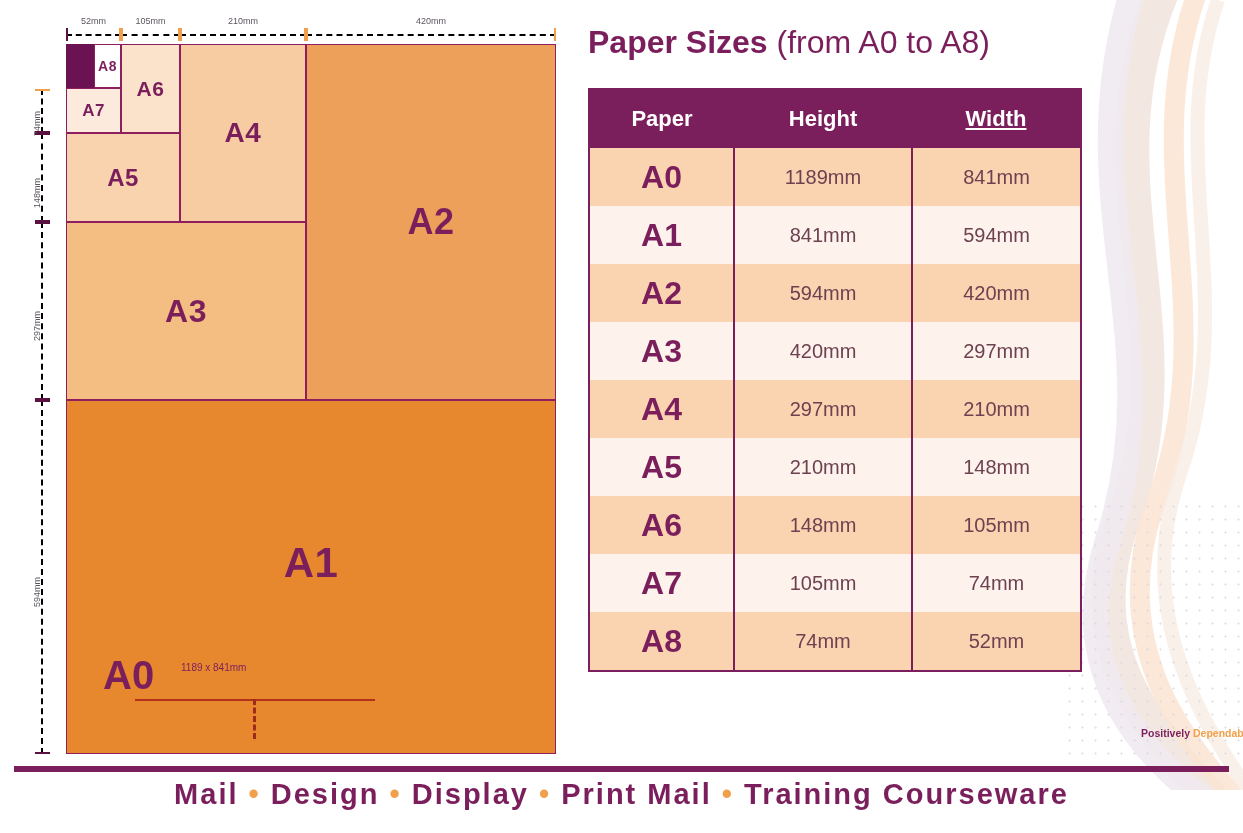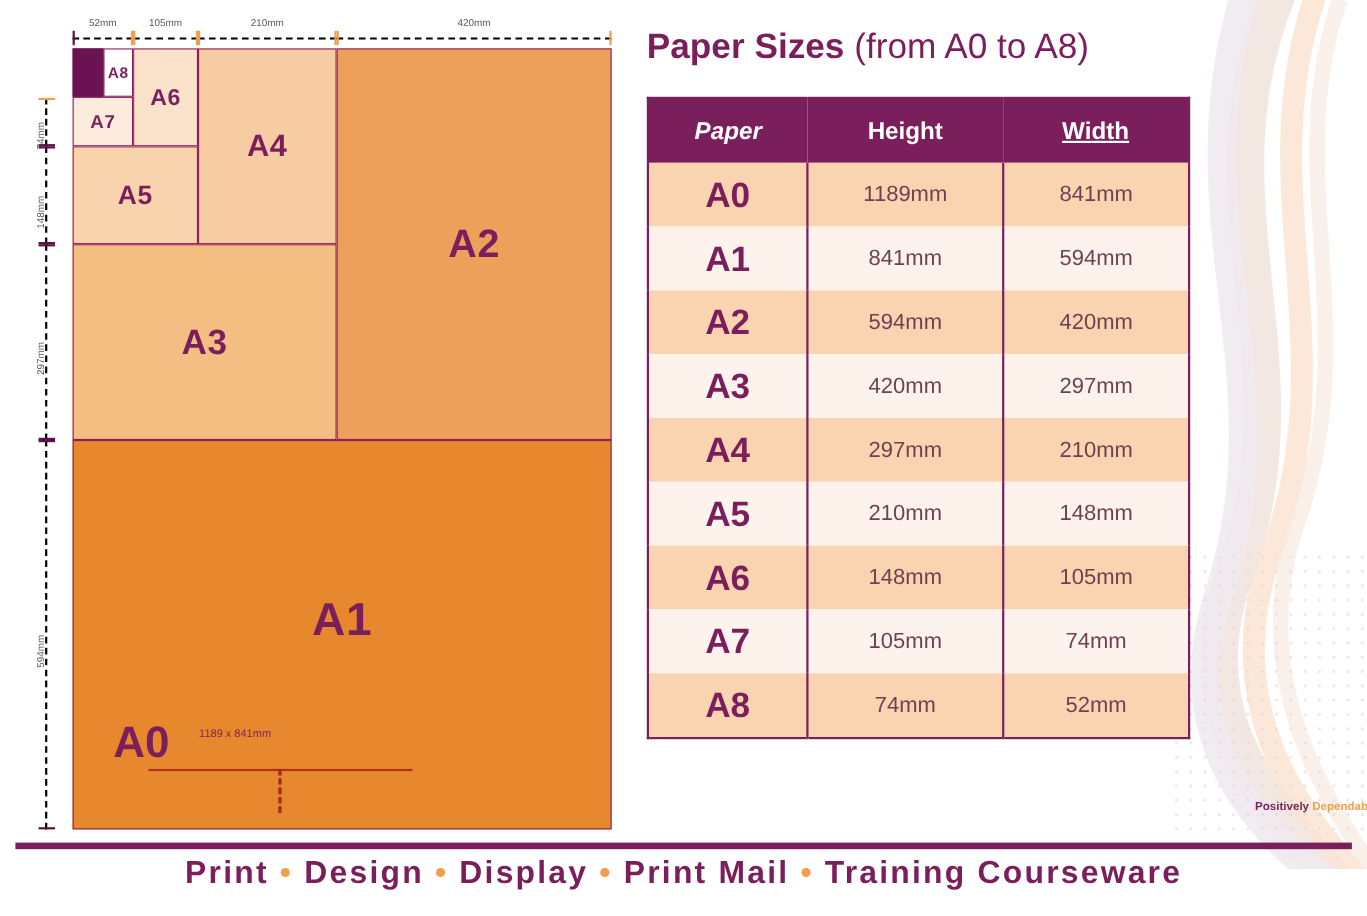--- a/index.html
+++ b/index.html
@@ -93,21 +93,21 @@
   table.sizes th{background:#7B1F5C;color:#fff;font-size:22px;font-weight:700;
                  padding:16px 0;text-align:center;border:none;}
   table.sizes td{border-left:2px solid #1d4ed8;border-right:2px solid #7B1F5C;
                  text-align:center;padding:10px 0;height:38px;}
   table.sizes td:first-child{border-left:none;}
   table.sizes td:last-child{border-right:none;}
   tr.odd td{background:#FAD3B0;}
   tr.even td{background:#FDF3EC;}
   td.pcol{font-size:32px;color:#7B1F5C;font-weight:700;}
   td.vcol{font-size:20px;color:#6d4250;}
-  th:nth-child(1){width:144px;font-style:italic;} th:nth-child(2){width:178px;} th:nth-child(3){width:168px;text-decoration:underline;}
+  th:nth-child(1){width:144px;} th:nth-child(2){width:178px;} th:nth-child(3){width:168px;text-decoration:underline;}
 
   
   .logo{position:absolute;left:1113px;top:635px;width:115px;height:60px;z-index:4;}
   .logo .box{position:absolute;left:8px;top:0;width:104px;height:52px;
              border:4px solid #7B1F5C;border-radius:16px;background:#fff;}
   .logo .t1{position:absolute;left:22px;top:8px;font-size:17px;color:#F0A04A;font-weight:700;line-height:1;}
   .logo .t2{position:absolute;left:22px;top:24px;font-size:17px;color:#7B1F5C;font-weight:700;line-height:1;}
   .logo .dashm{position:absolute;left:-18px;top:40px;width:22px;height:5px;background:#F0A04A;}
   .logo .stem{position:absolute;left:10px;top:50px;width:6px;height:24px;background:#7B1F5C;}
   .tagline{position:absolute;left:1113px;top:727px;font-size:10.5px;font-weight:700;z-index:4;white-space:nowrap;}
@@ -285,21 +285,21 @@
       </tbody>
     </table>
   </div>
 
   <div class="tagline">
     <span class="p">Positively </span><span class="o">Dependable</span>
   </div>
 
   <div class="footbar"></div>
   <div class="footer">
-    <span>Print</span>
+    <span>Mail</span>
     <span class="dot">•</span>
     <span>Design</span>
     <span class="dot">•</span>
     <span>Display</span>
     <span class="dot">•</span>
     <span>Print Mail</span>
     <span class="dot">•</span>
     <span>Training Courseware</span>
   </div>
 

